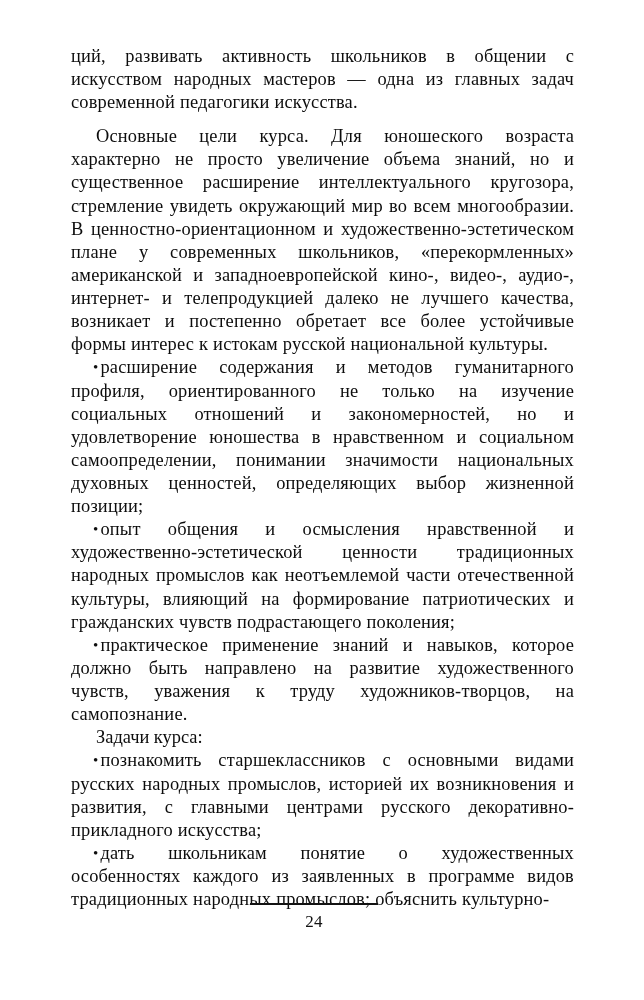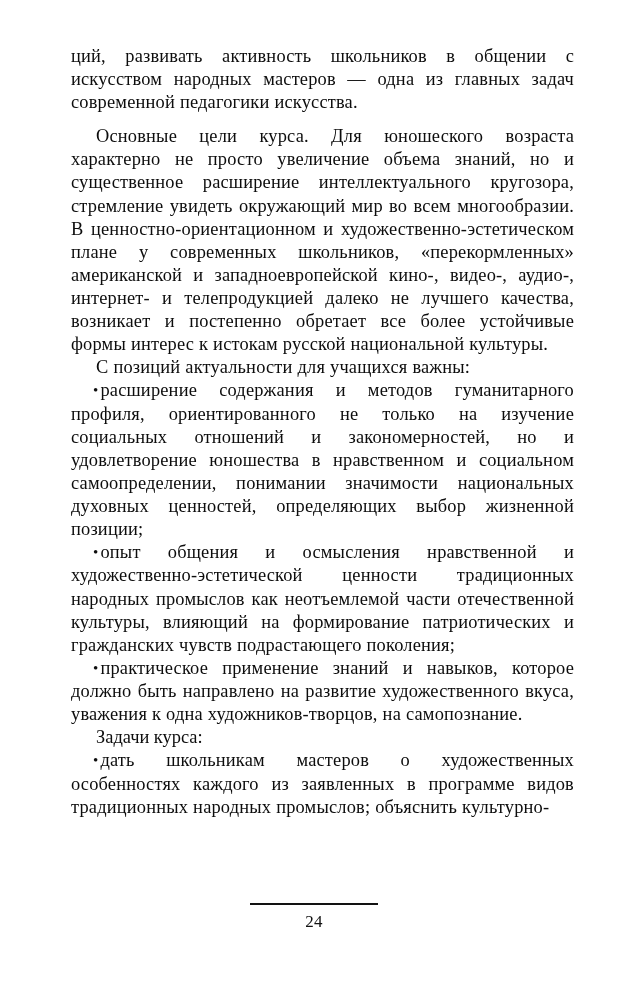--- a/index.html
+++ b/index.html
@@ -101,32 +101,32 @@
 <body>
 
 <div class="page">
 
   <div class="text-column">
 
     <p class="para flush">ций, развивать активность школьников в общении с искусством народных мастеров — одна из главных задач современной педагогики искусства.</p>
 
     <p class="para indent space-before"><span class="lead">Основные цели курса.</span><span> Для юношеского возраста характерно не просто увеличение объема знаний, но и существенное расширение интеллектуального кругозора, стремление увидеть окружающий мир во всем многообразии. В ценностно-ориентационном и художественно-эстетическом плане у современных школьников, «перекормленных» американской и западноевропейской кино-, видео-, аудио-, интернет- и телепродукцией далеко не лучшего качества, возникает и постепенно обретает все более устойчивые формы интерес к истокам русской национальной культуры.</span></p>
 
-    <p class="para indent">С позиций актуальности для учащихся важны:</p>
 
     <p class="para bullet"><span class="bullet-mark">•</span><span>расширение содержания и методов гуманитарного профиля, ориентированного не только на изучение социальных отношений и закономерностей, но и удовлетворение юношества в нравственном и социальном самоопределении, понимании значимости национальных духовных ценностей, определяющих выбор жизненной позиции;</span></p>
 
     <p class="para bullet"><span class="bullet-mark">•</span><span>опыт общения и осмысления нравственной и художественно-эстетической ценности традиционных народных промыслов как неотъемлемой части отечественной культуры, влияющий на формирование патриотических и гражданских чувств подрастающего поколения;</span></p>
 
-    <p class="para bullet"><span class="bullet-mark">•</span><span>практическое применение знаний и навыков, которое должно быть направлено на развитие художественного вкуса, уважения к одна художников-творцов, на самопознание.</span></p>
+    <p class="para bullet"><span class="bullet-mark">•</span><span>практическое применение знаний и навыков, которое должно быть направлено на развитие художественного чувств, уважения к труду художников-творцов, на самопознание.</span></p>
 
     <p class="heading space-before">Задачи курса:</p>
 
+    <p class="para bullet"><span class="bullet-mark">•</span><span>познакомить старшеклассников с основными видами русских народных промыслов, историей их возникновения и развития, с главными центрами русского декоративно-прикладного искусства;</span></p>
 
-    <p class="para bullet"><span class="bullet-mark">•</span><span>дать школьникам мастеров о художественных особенностях каждого из заявленных в программе видов традиционных народных промыслов; объяснить культурно-</span></p>
+    <p class="para bullet"><span class="bullet-mark">•</span><span>дать школьникам понятие о художественных особенностях каждого из заявленных в программе видов традиционных народных промыслов; объяснить культурно-</span></p>
 
   </div>
 
   <div class="footer">
     <div class="footer-rule"></div>
     <span class="page-number">24</span>
   </div>
 
 </div>
 

